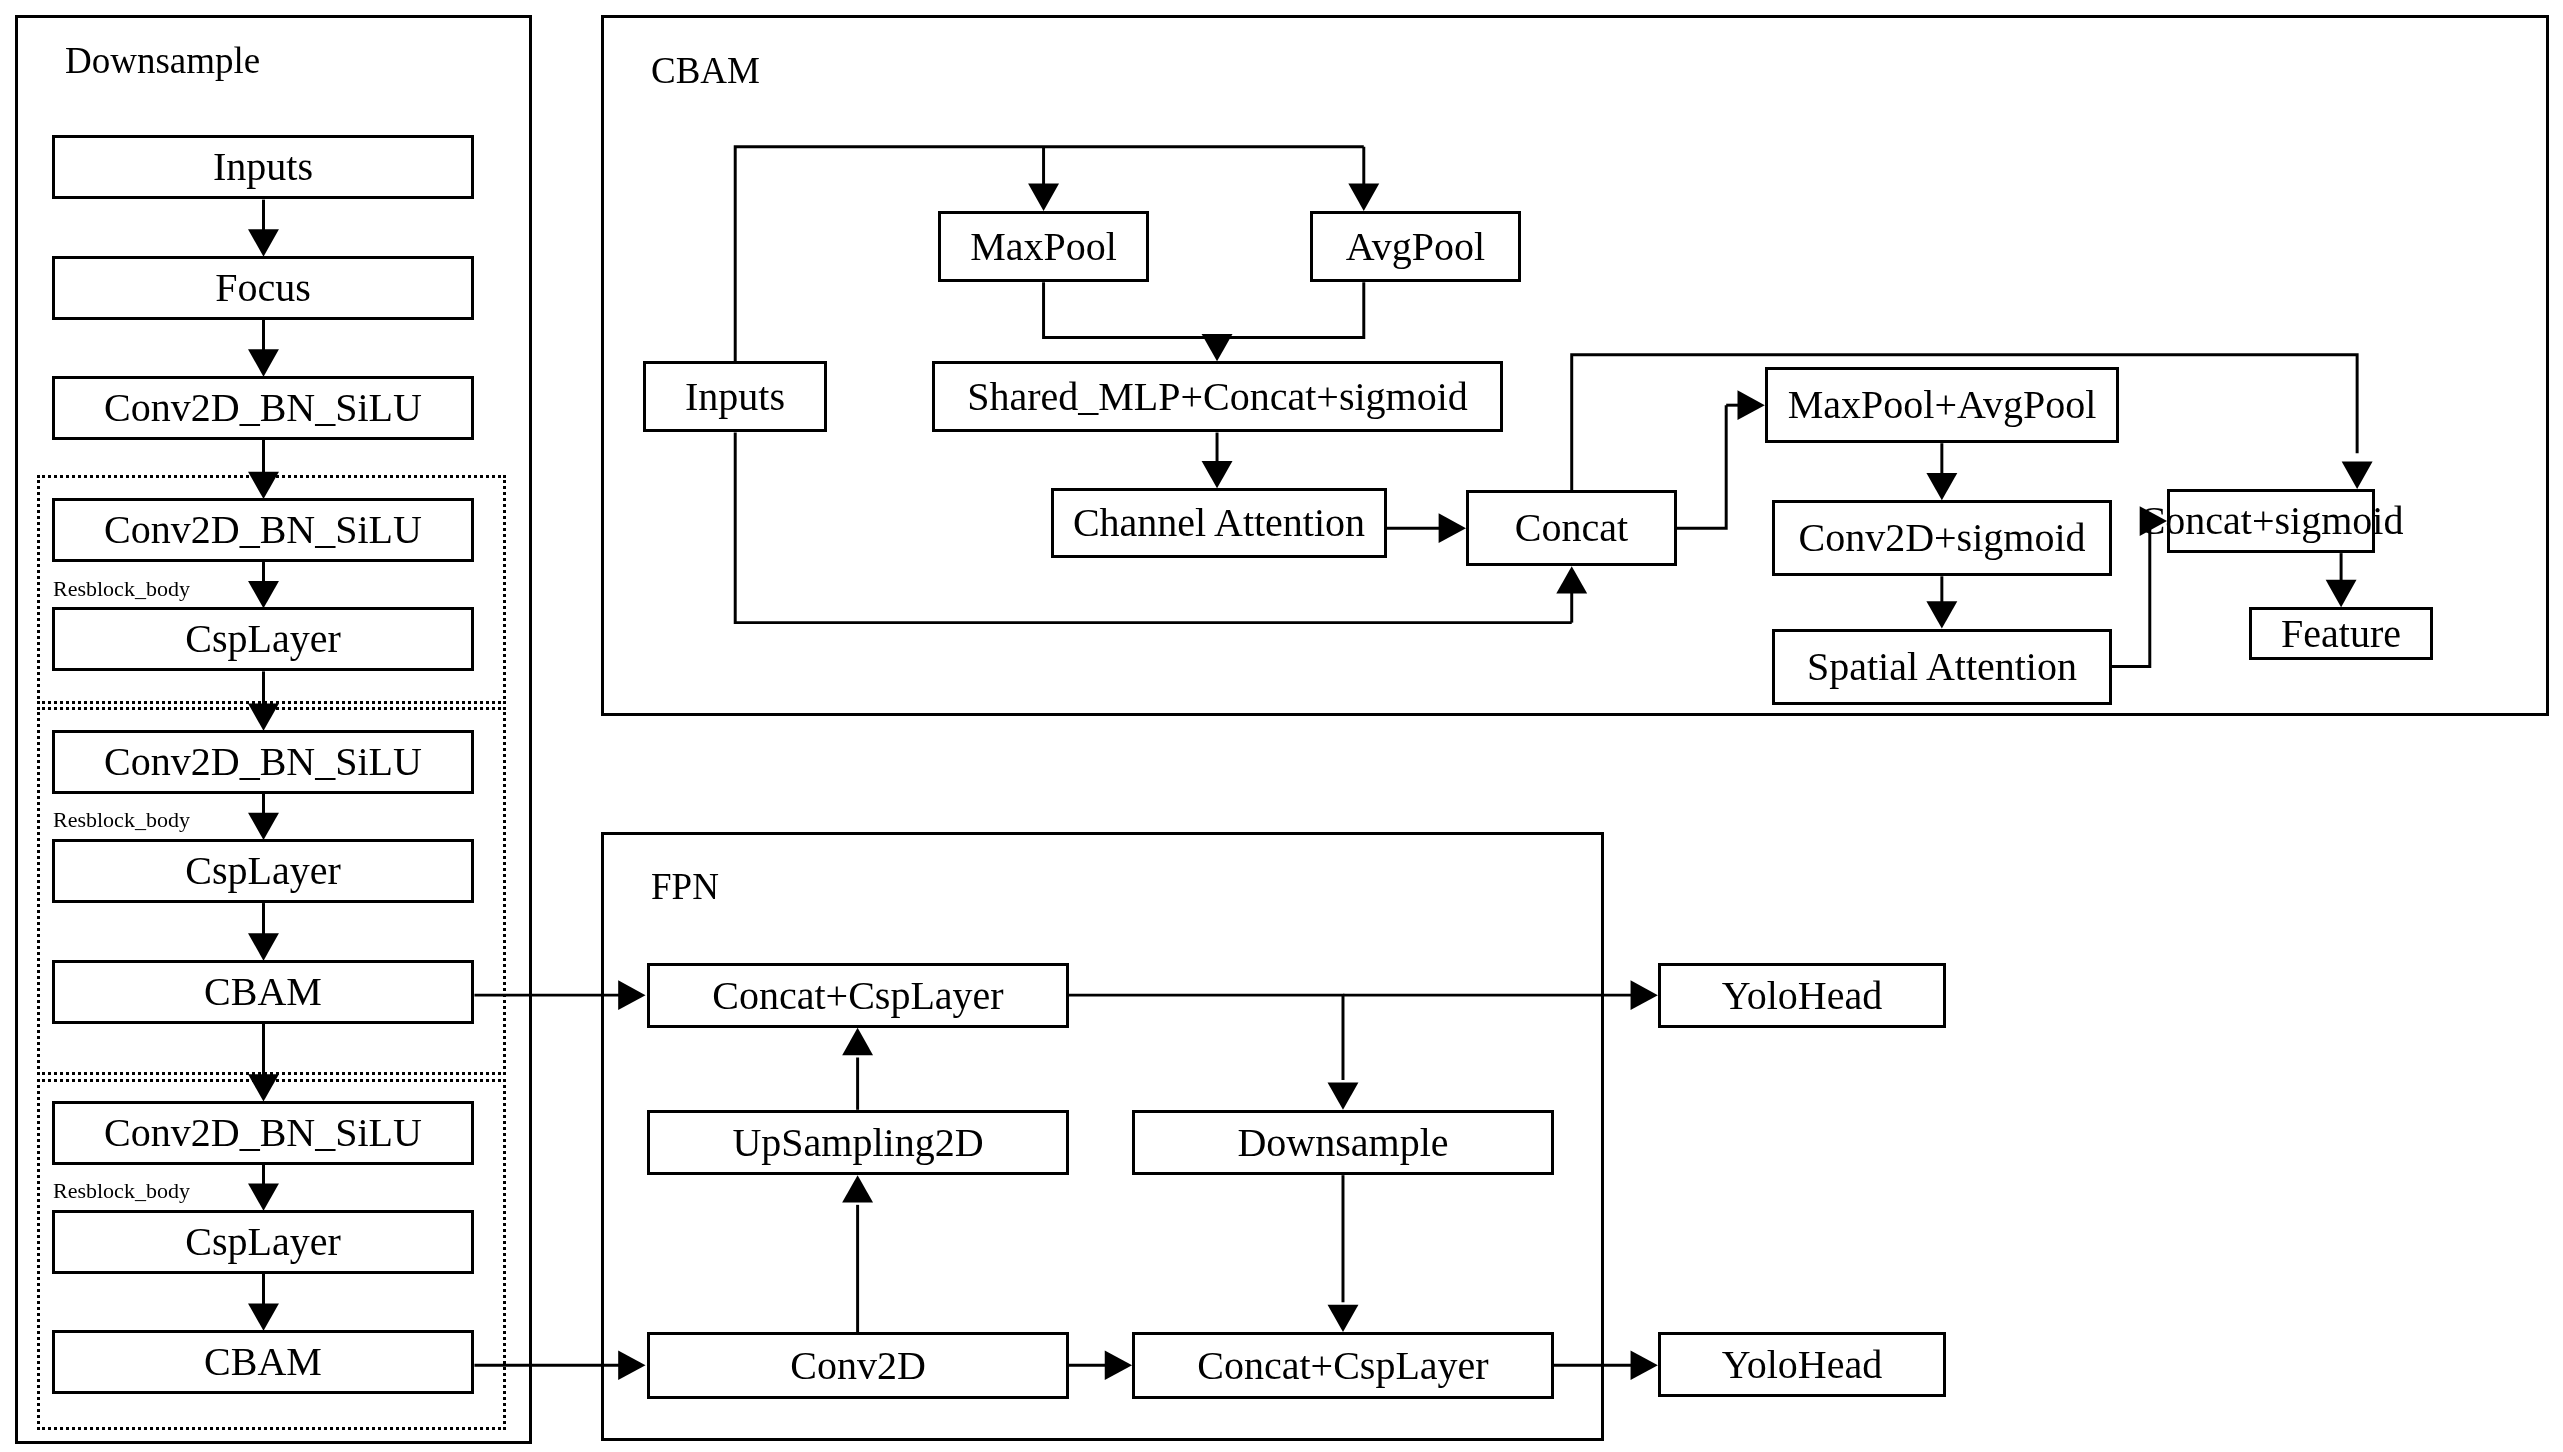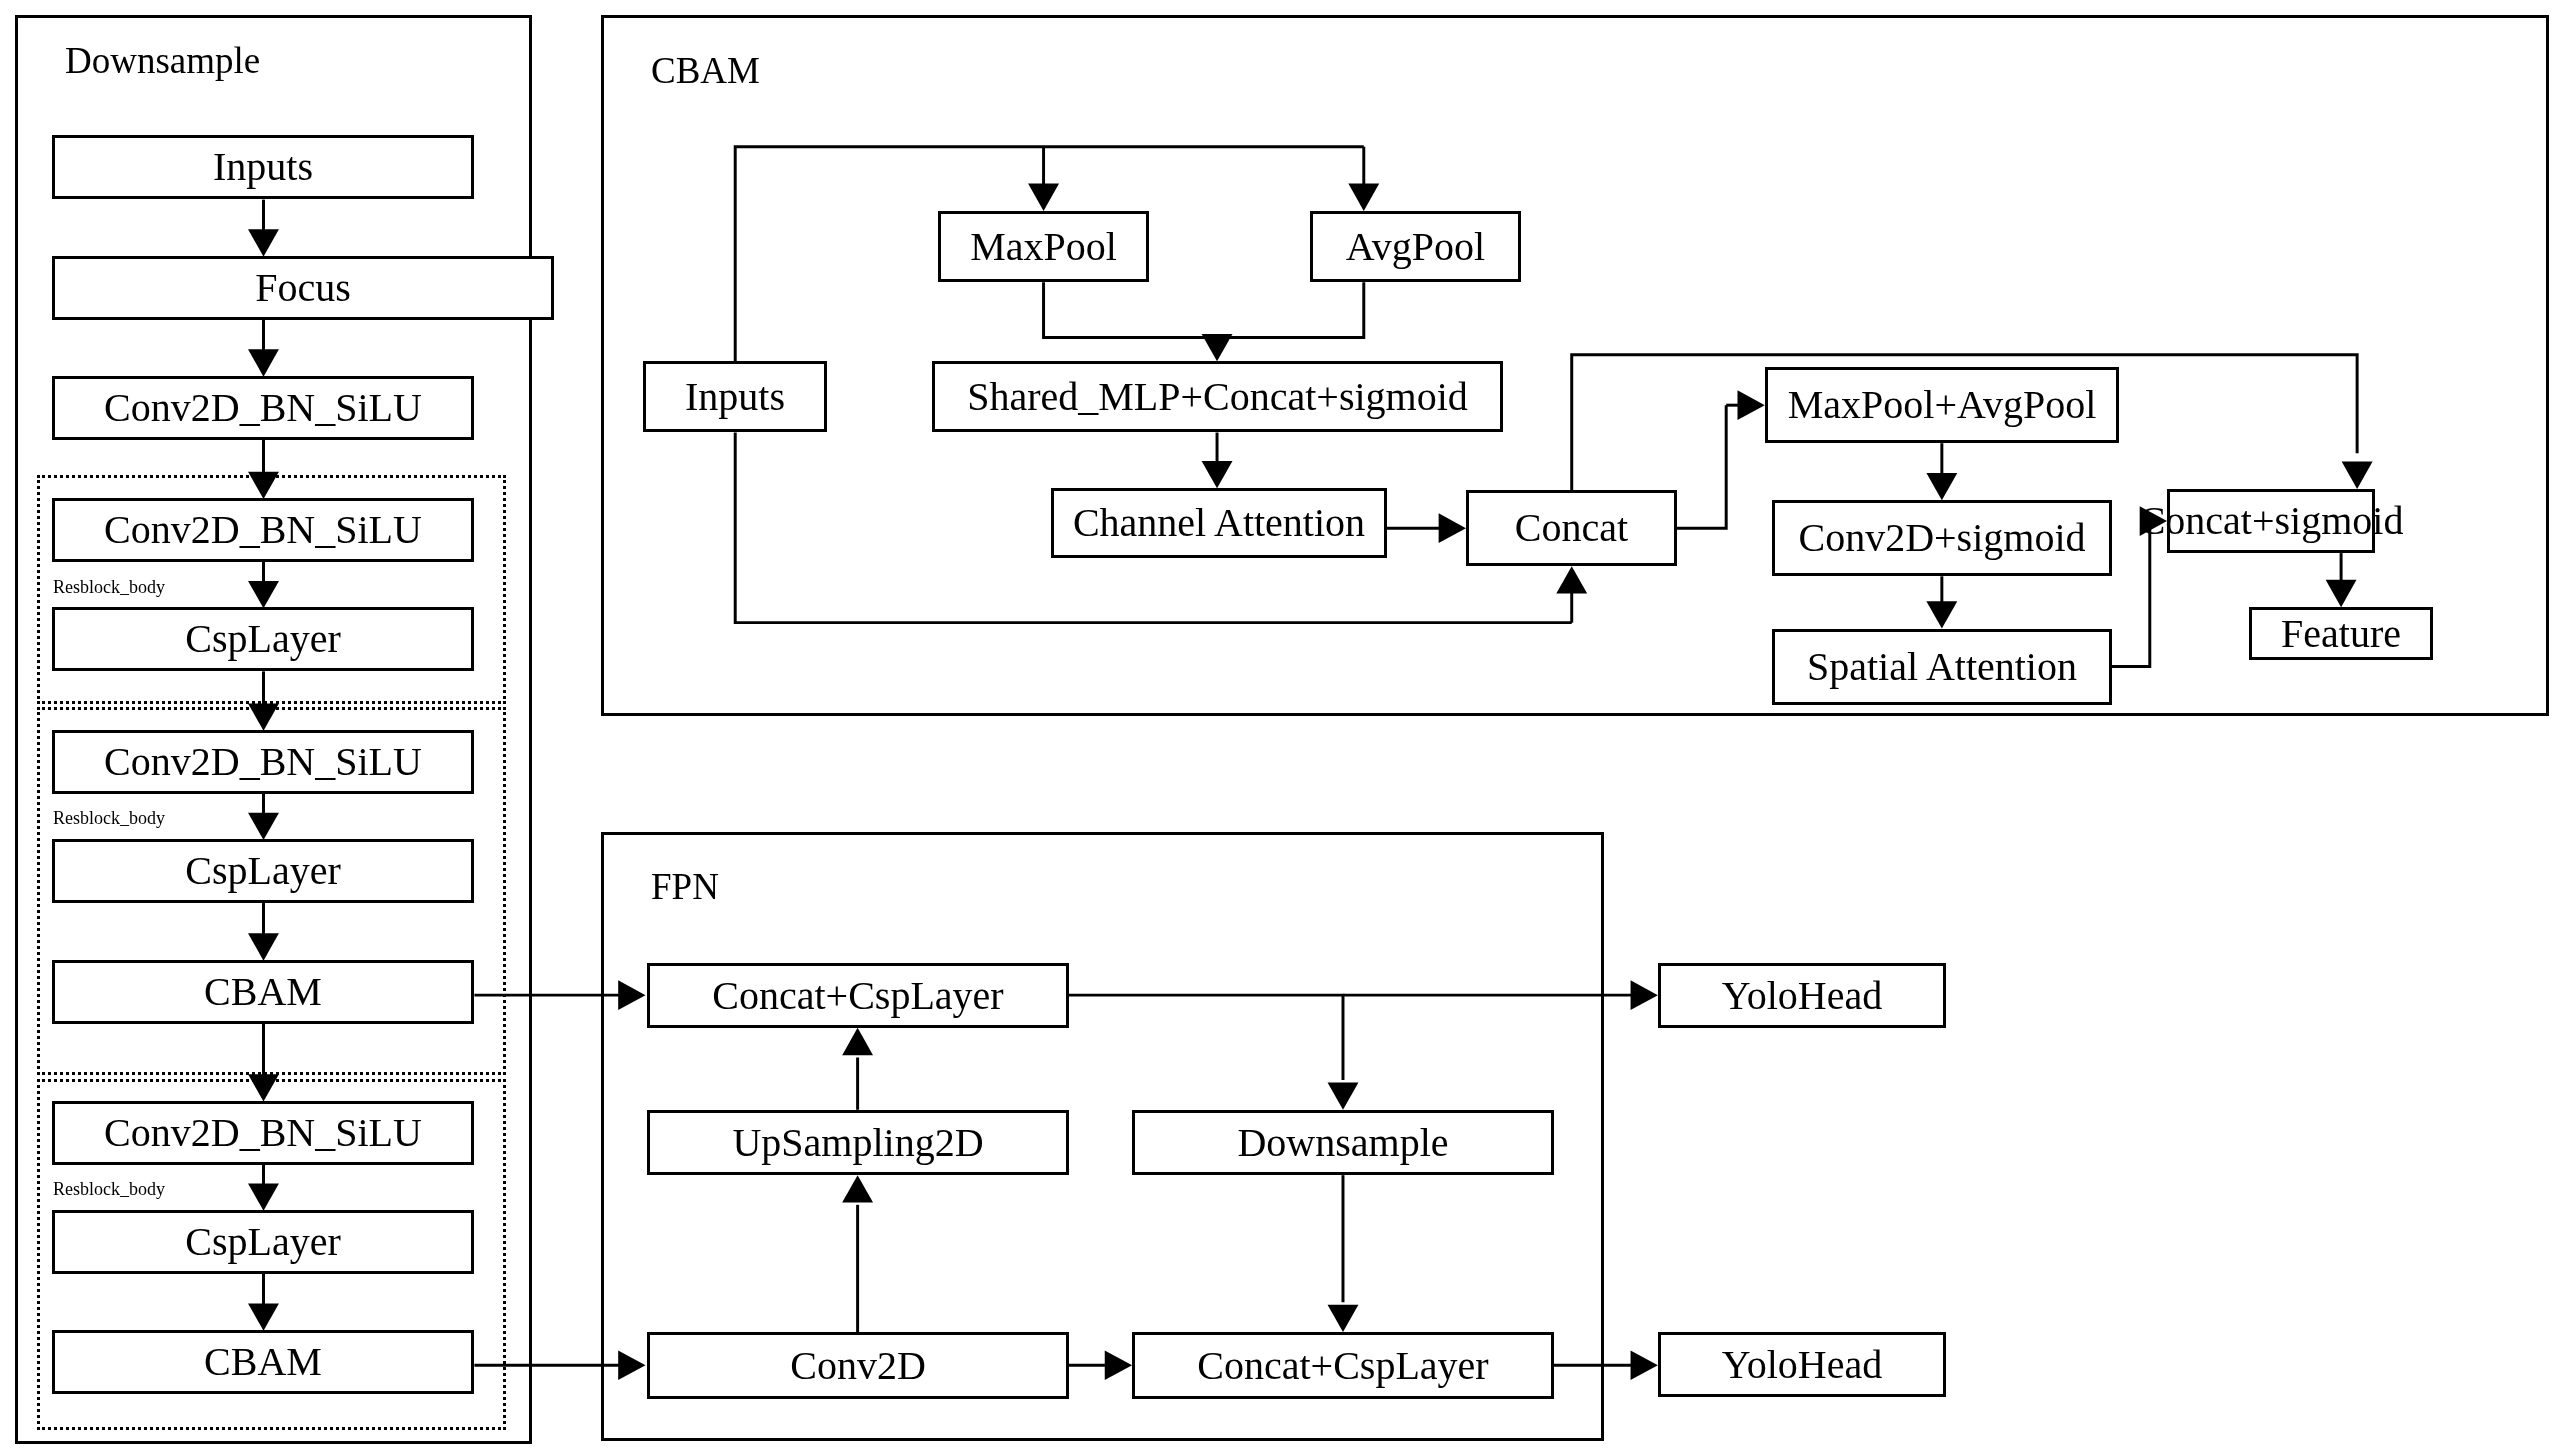--- a/index.html
+++ b/index.html
@@ -4,39 +4,39 @@
 <style>
   html,body{margin:0;padding:0;background:#ffffff;}
   #stage{position:relative;width:2563px;height:1452px;background:#fff;
          font-family:"Liberation Serif","DejaVu Serif",serif;overflow:hidden;}
   .panel{position:absolute;border:3.6px solid #000;box-sizing:border-box;background:transparent;}
   .panel-title{position:absolute;font-size:37px;line-height:1;color:#000;white-space:nowrap;}
   .dbox{position:absolute;border:3px dotted #000;box-sizing:border-box;background:transparent;}
   .node{position:absolute;border:3px solid #000;box-sizing:border-box;background:#fff;
         display:flex;align-items:center;justify-content:center;text-align:center;
         font-size:40px;line-height:1.05;color:#000;white-space:nowrap;padding:0 3.6px;}
-  .sublabel{position:absolute;font-size:18px;line-height:1;color:#000;white-space:nowrap;}
+  .sublabel{position:absolute;font-size:22px;line-height:1;color:#000;white-space:nowrap;}
   svg.wires{position:absolute;left:0;top:0;width:2563px;height:1452px;overflow:visible;pointer-events:none;}
   svg.wires line,svg.wires path,svg.wires polyline{stroke:#000;stroke-width:5;fill:none;}
   svg.wires polygon{fill:#000;stroke:none;}
 </style>
 </head>
 <body>
 
 <div id="stage">
 
   <div class="panel" style="left:15px;top:15px;width:517px;height:1429px;"></div>
   <div class="panel-title" style="left:65px;top:42px;">Downsample</div>
 
   <div class="dbox" style="left:37px;top:475px;width:469px;height:229px;"></div>
   <div class="dbox" style="left:37px;top:707px;width:469px;height:368px;"></div>
   <div class="dbox" style="left:37px;top:1079px;width:469px;height:351px;"></div>
 
   <div class="node" style="left:52px;top:135px;width:422px;height:64px;">Inputs</div>
-  <div class="node" style="left:52px;top:256px;width:502px;height:64px;">Focus</div>
+  <div class="node" style="left:52px;top:256px;width:422px;height:64px;">Focus</div>
   <div class="node" style="left:52px;top:376px;width:422px;height:64px;">Conv2D_BN_SiLU</div>
 
   <div class="node" style="left:52px;top:498px;width:422px;height:64px;">Conv2D_BN_SiLU</div>
   <div class="sublabel" style="left:53px;top:578px;">Resblock_body</div>
   <div class="node" style="left:52px;top:607px;width:422px;height:64px;">CspLayer</div>
 
   <div class="node" style="left:52px;top:730px;width:422px;height:64px;">Conv2D_BN_SiLU</div>
   <div class="sublabel" style="left:53px;top:809px;">Resblock_body</div>
   <div class="node" style="left:52px;top:839px;width:422px;height:64px;">CspLayer</div>
   <div class="node" style="left:52px;top:960px;width:422px;height:64px;">CBAM</div>

